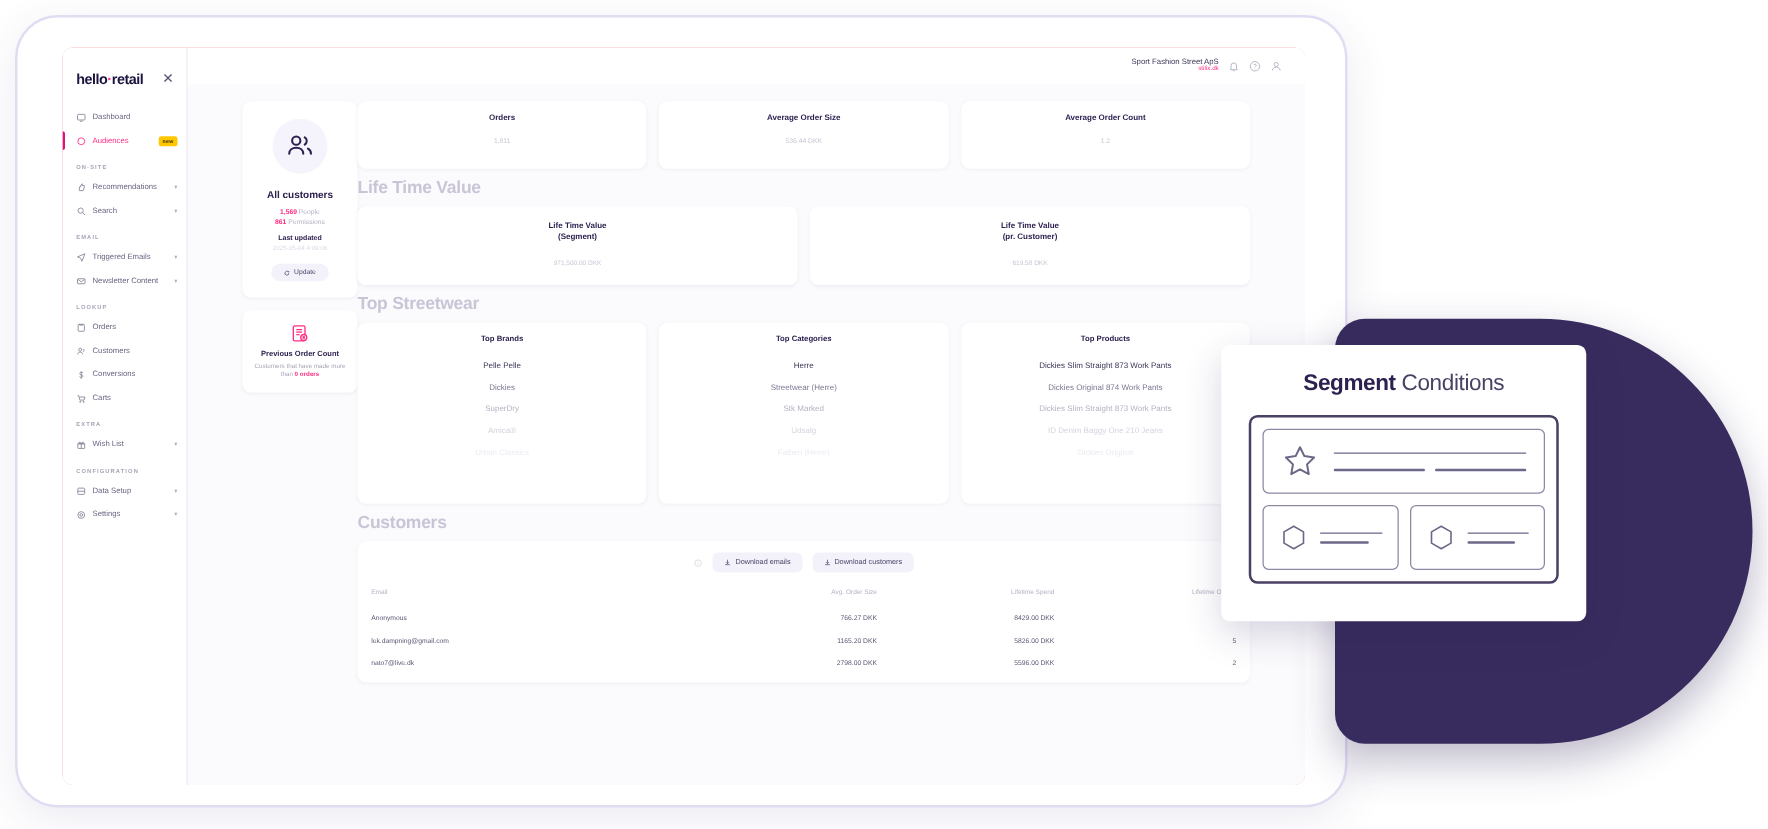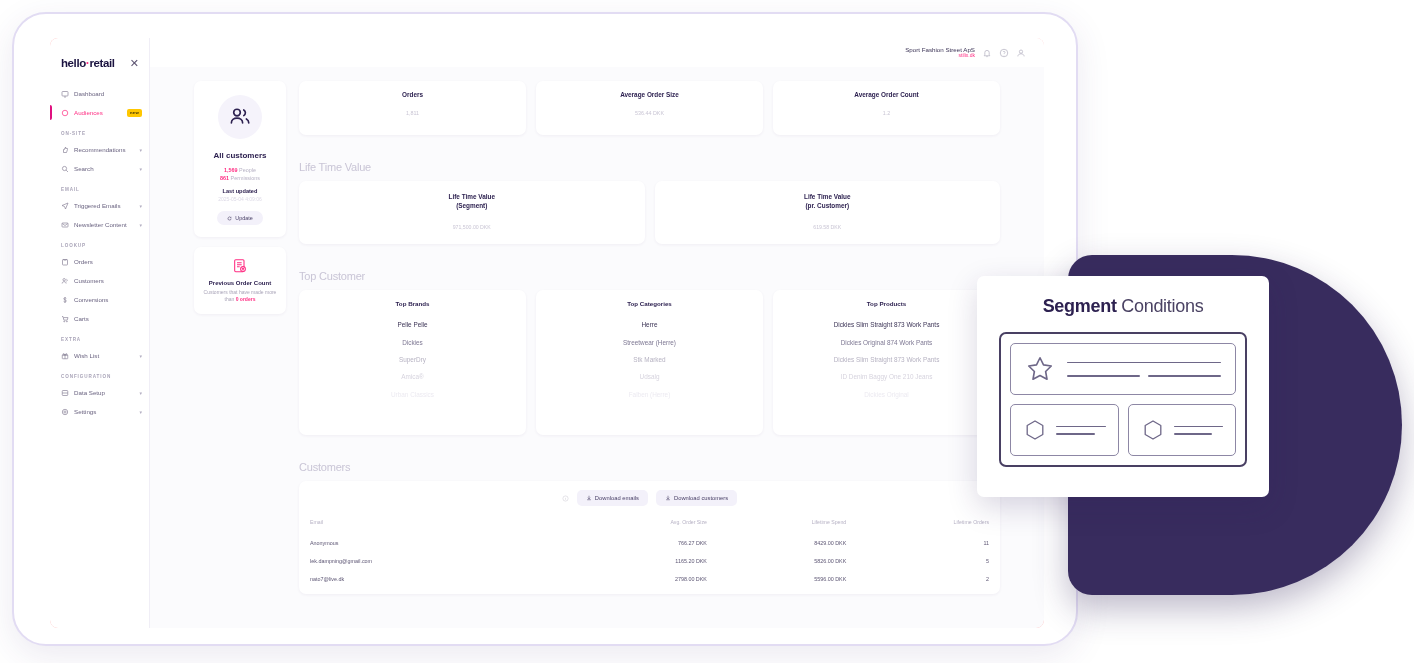--- a/index.html
+++ b/index.html
@@ -86,21 +86,21 @@
   .page-head { display: flex; align-items: center; justify-content: space-between; margin-bottom: 16px; }
   .page-title { font-size: 15px; font-weight: bold; color: #2d2150; letter-spacing: -.3px; }
   .head-actions { display: flex; gap: 14px; align-items: center; }
   .btn-ghost {
     display: inline-flex; align-items: center; gap: 3px;
     background: #f3f1fa; color: #4b4268; border: none; border-radius: 5px;
     font-size: 5.8px; padding: 5px 9px; cursor: pointer; white-space: nowrap;
   }
   .btn-ghost svg { width: 6px; height: 6px; display: block; }
 
-  .cols { display: flex; gap: 13px; align-items: flex-start; }
+  .cols { display: flex; align-items: flex-start; }
   .col-left { width: 92px; flex: 0 0 92px; }
   .col-right { flex: 1; }
 
   .card { background: #ffffff; border-radius: 7px; box-shadow: 0 1px 3px rgba(60,40,110,.06); }
 
   
   .aud-card { padding: 14px 8px 12px; text-align: center; }
   .aud-avatar {
     width: 44px; height: 44px; border-radius: 50%; background: #f5f3fb;
     margin: 0 auto 12px; display: flex; align-items: center; justify-content: center;
@@ -124,21 +124,21 @@
   .poc-title { font-size: 6px; font-weight: bold; color: #2d2150; margin-bottom: 3px; }
   .poc-desc { font-size: 5px; color: #a9a4b8; line-height: 1.45; }
   .poc-desc b { color: #ff2e83; }
 
   
   .stat-row { display: flex; gap: 10px; }
   .stat-card { flex: 1; padding: 10px 6px 14px; text-align: center; min-height: 54px; }
   .stat-label { font-size: 6.4px; font-weight: bold; color: #2d2150; margin-bottom: 12px; }
   .stat-value { font-size: 5.4px; color: #c9c5d4; }
 
-  .section-title { font-size: 11px; font-weight: normal; color: #c9c5d6; margin: 26px 0 8px; letter-spacing: -.2px; }
+  .section-title { font-size: 14px; font-weight: bold; color: #c9c5d6; margin: 6px 0 8px; letter-spacing: -.2px; }
 
   .ltv-card { flex: 1; padding: 12px 6px 14px; text-align: center; min-height: 58px; }
   .ltv-label { font-size: 6.4px; font-weight: bold; color: #2d2150; line-height: 1.35; margin-bottom: 14px; }
   .ltv-value { font-size: 5.2px; color: #c9c5d4; }
 
   
   .int-card { flex: 1; padding: 10px 6px 12px; text-align: center; min-height: 145px; }
   .int-label { font-size: 6.2px; font-weight: bold; color: #2d2150; margin-bottom: 14px; }
   .int-item { font-size: 6.4px; color: #4b4268; margin-bottom: 9px; line-height: 1.3; }
   .int-item.f1 { color: #3c3456; }
@@ -454,21 +454,21 @@
 (Segment)</div>
                   <div class="ltv-value">971,500.00 DKK</div>
                 </div>
                 <div class="card ltv-card">
                   <div class="ltv-label" style="white-space:pre-line">Life Time Value
 (pr. Customer)</div>
                   <div class="ltv-value">619.58 DKK</div>
                 </div>
               </div>
 
-              <div class="section-title">Top Customer</div>
+              <div class="section-title">Top Streetwear</div>
               <div class="stat-row">
                 <div class="card int-card">
                   <div class="int-label">Top Brands</div>
                   <div class="int-item f1">Pelle Pelle</div>
                   <div class="int-item f2">Dickies</div>
                   <div class="int-item f3">SuperDry</div>
                   <div class="int-item f4">Amica®</div>
                   <div class="int-item f5">Urban Classics</div>
                 </div>
                 <div class="card int-card">

